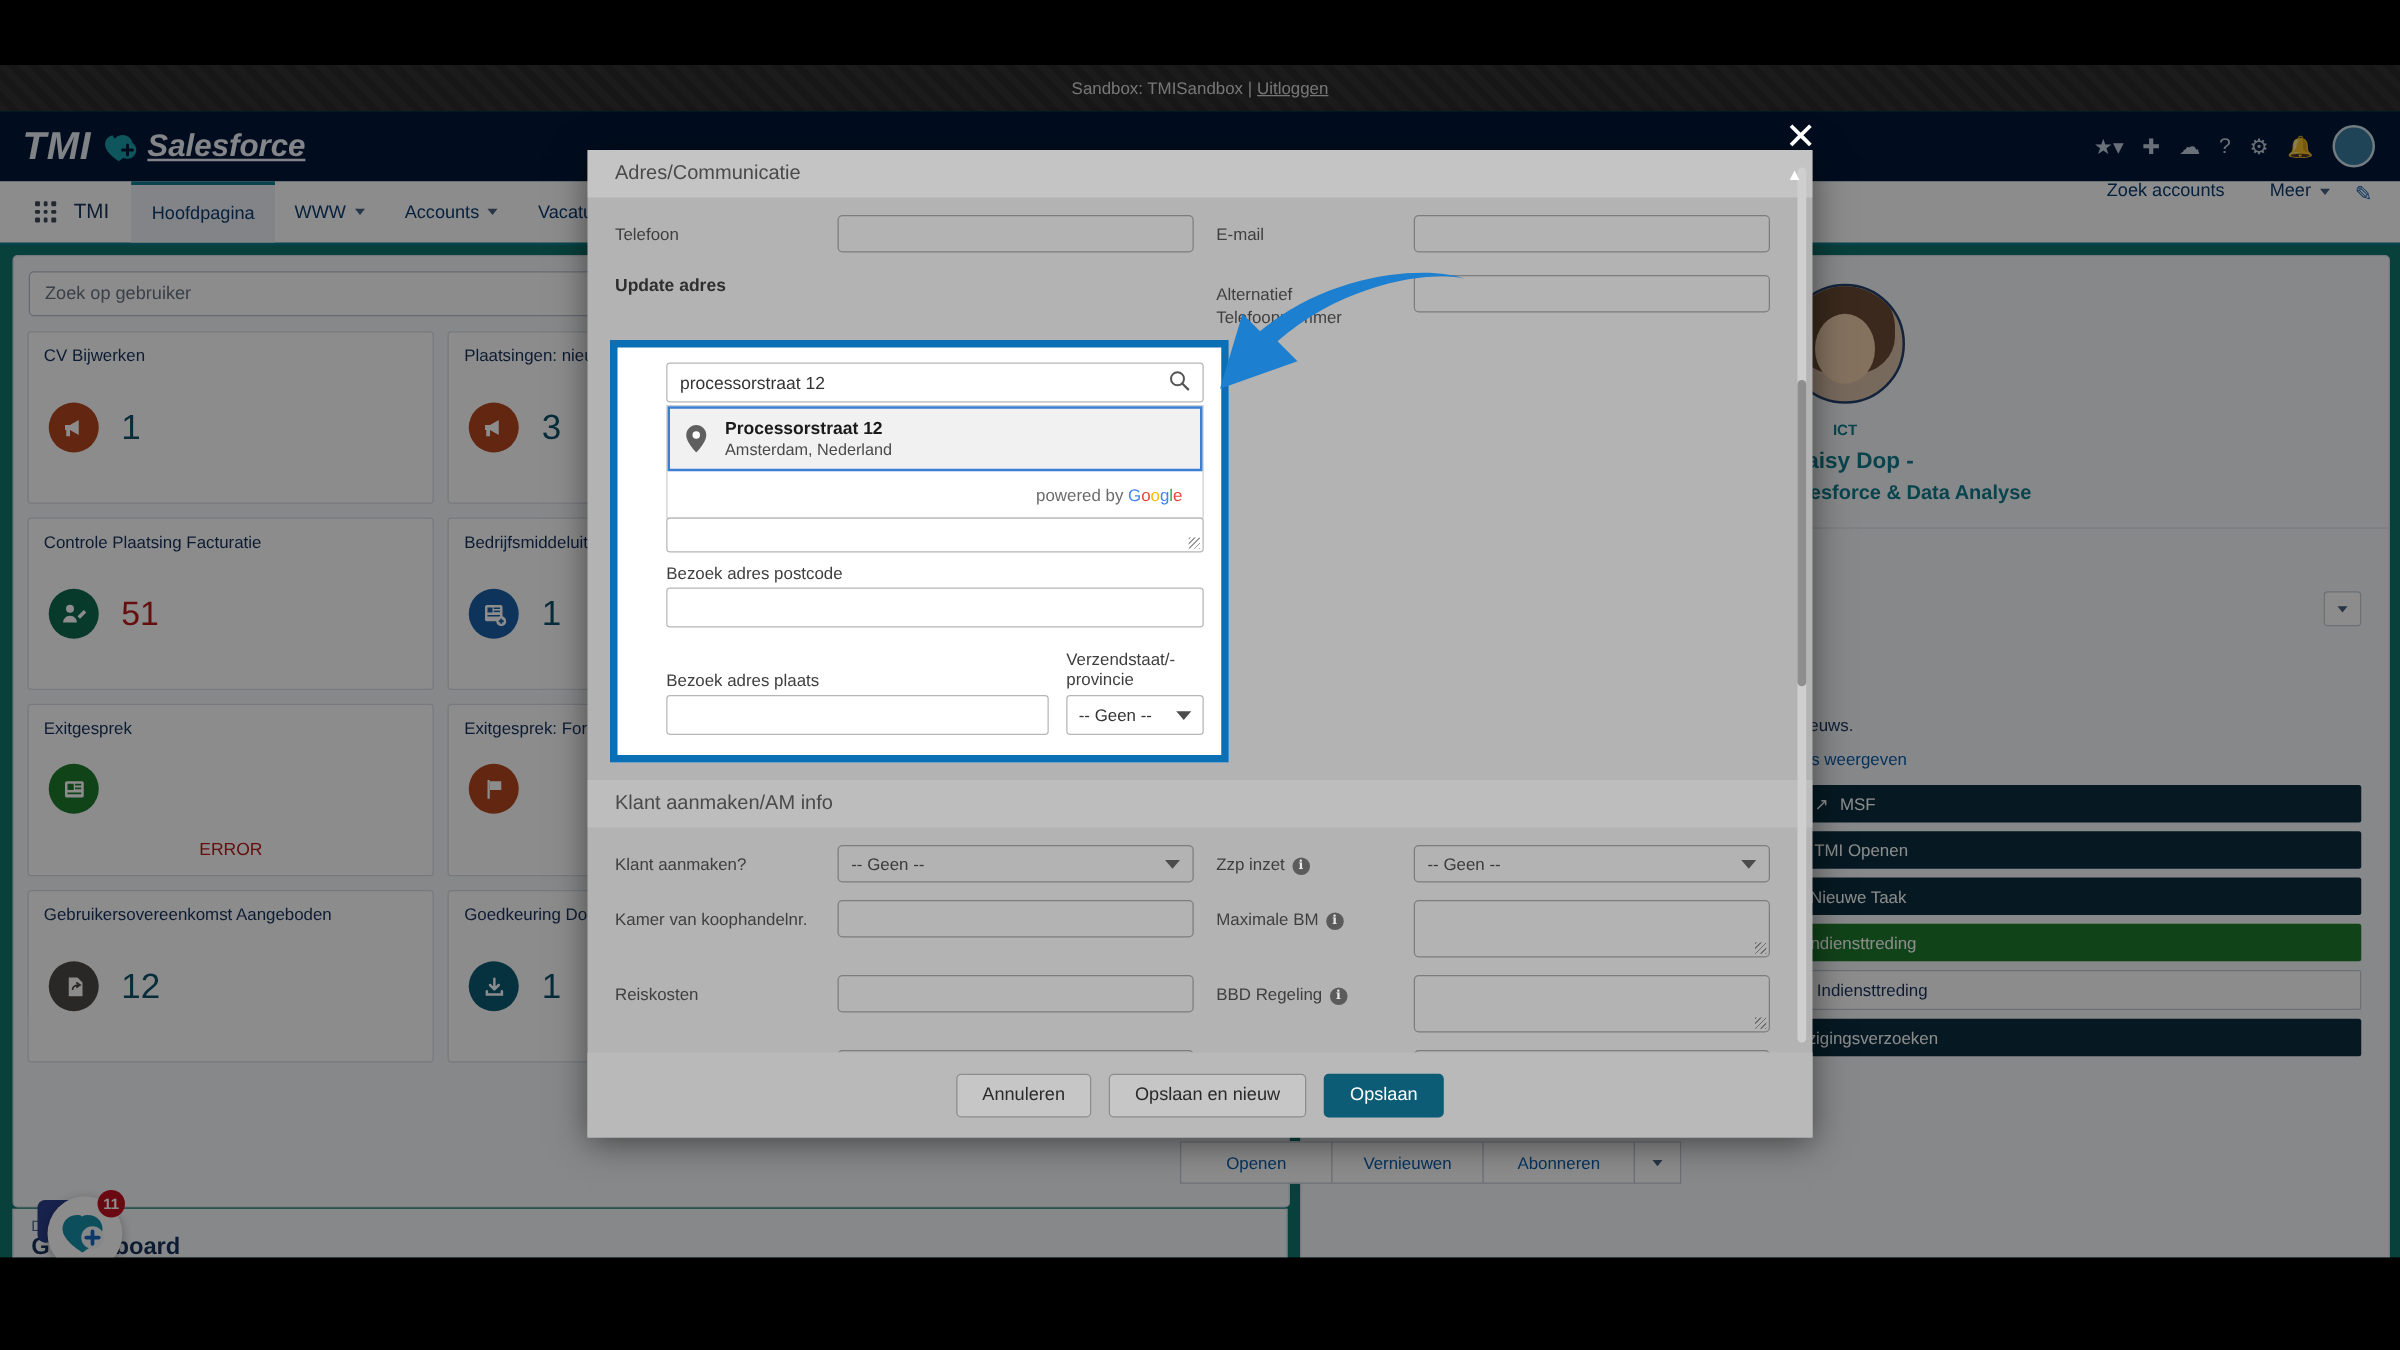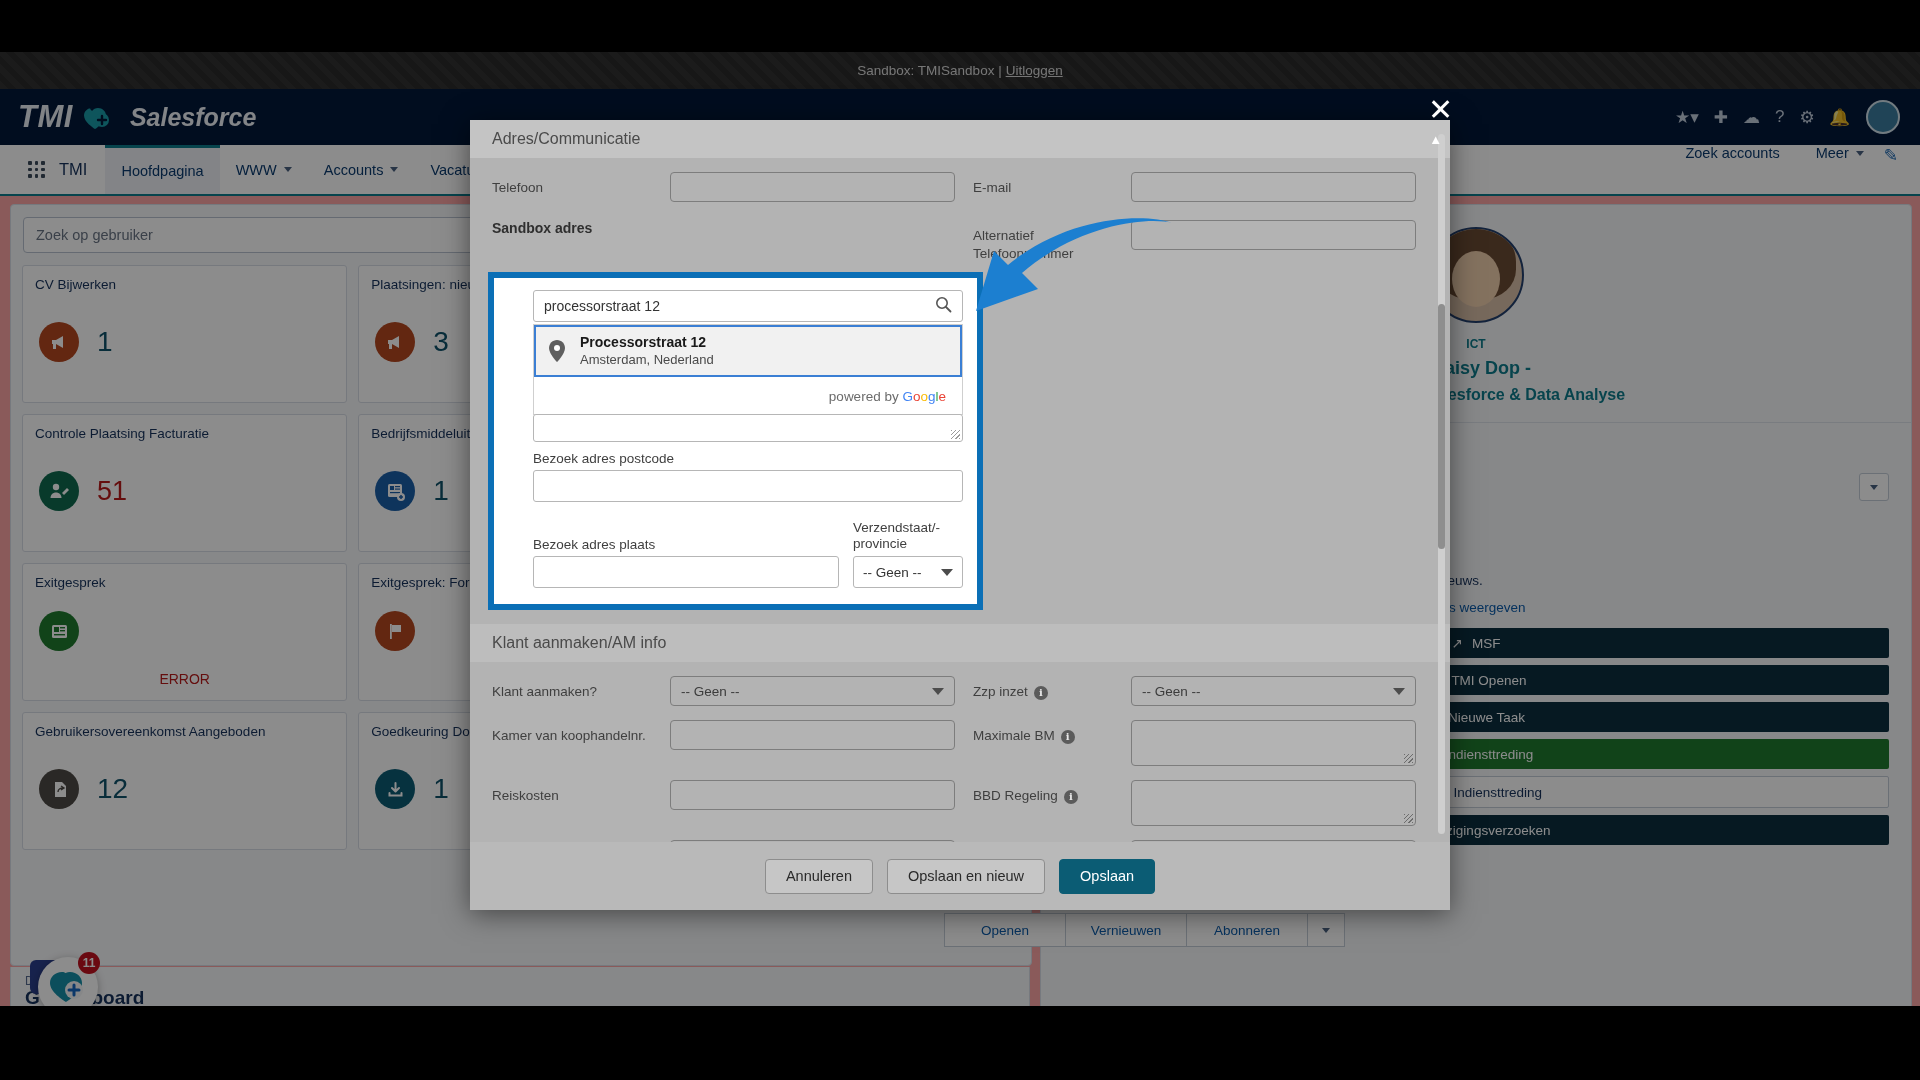--- a/index.html
+++ b/index.html
@@ -9,39 +9,39 @@
     font-family:"Liberation Sans", sans-serif;
     -webkit-font-smoothing:antialiased;
   }
   .screen{position:relative;width:1920px;height:1080px;background:#000;overflow:hidden;}
 
   
   .bar-top{position:absolute;left:0;top:0;width:1920px;height:52px;background:#000;z-index:60;}
   .bar-bottom{position:absolute;left:0;top:1006px;width:1920px;height:74px;background:#000;z-index:60;}
 
   
-  .app{position:absolute;left:0;top:52px;width:1920px;height:954px;background:#fca5a5;overflow:hidden;}
+  .app{position:absolute;left:0;top:52px;width:1920px;height:954px;background:#0f766e;overflow:hidden;}
 
   .sandbox-bar{
     position:absolute;left:0;top:0;width:1920px;height:37px;
     background:#2b2b2b;color:#d8d8d8;font-size:13.5px;
     display:flex;align-items:center;justify-content:center;
     background-image:repeating-linear-gradient(45deg,rgba(255,255,255,.035) 0 6px,transparent 6px 12px);
   }
   .sandbox-bar a{color:#d8d8d8;text-decoration:underline;margin-left:4px;}
 
   .sf-header{
     position:absolute;left:0;top:37px;width:1920px;height:56px;background:#03183a;
     display:flex;align-items:center;
   }
   .sf-logo{display:flex;align-items:center;margin-left:18px;}
   .sf-logo .tmi{color:#e9eef4;font-size:31px;font-weight:bold;letter-spacing:.5px;font-style:italic;}
   .sf-logo .heart{position:relative;width:30px;height:26px;margin:0 4px 0 9px;}
   .sf-logo .heart svg{position:absolute;left:0;top:2px;}
-  .sf-logo .sfname{color:#eef2f7;font-size:25px;font-weight:bold;font-style:italic;margin-left:14px;}
+  .sf-logo .sfname{color:#eef2f7;font-size:25px;font-weight:bold;font-style:italic;margin-left:2px;text-decoration:underline;}
 
   .sf-header-right{margin-left:auto;display:flex;align-items:center;gap:15px;padding-right:20px;}
   .hdr-ic{color:#cbd6e4;font-size:17px;opacity:.95;cursor:pointer;display:flex;align-items:center;}
   .avatar-hdr{width:30px;height:30px;border-radius:50%;background:#3b7d9e;border:2px solid #cfe0ea;}
 
   .sf-nav{
     position:absolute;left:0;top:93px;width:1920px;height:49px;background:#fff;
     display:flex;align-items:stretch;border-bottom:2px solid #0e7c8c;
   }
   .waffle{width:17px;height:17px;margin:16px 14px 0 28px;
@@ -498,21 +498,21 @@
       <div class="sec-head">Adres/Communicatie</div>
 
       <div class="rowgrid">
         <div class="flabel">Telefoon</div>
         <div class="finput"></div>
         <div class="flabel">E-mail</div>
         <div class="finput"></div>
       </div>
 
       <div class="rowgrid" style="padding-top:18px;">
-        <div class="lbl-bold">Sandbox adres</div>
+        <div class="lbl-bold">Update adres</div>
         <div></div>
         <div class="flabel">Alternatief Telefoonnummer</div>
         <div class="finput"></div>
       </div>
 
       <div class="addr-wrap" style="width:430px;padding-left:39px;">
         <div class="ac-input">
           <span>processorstraat 12</span>
           <span>
             <svg width="17" height="17" viewBox="0 0 17 17">

